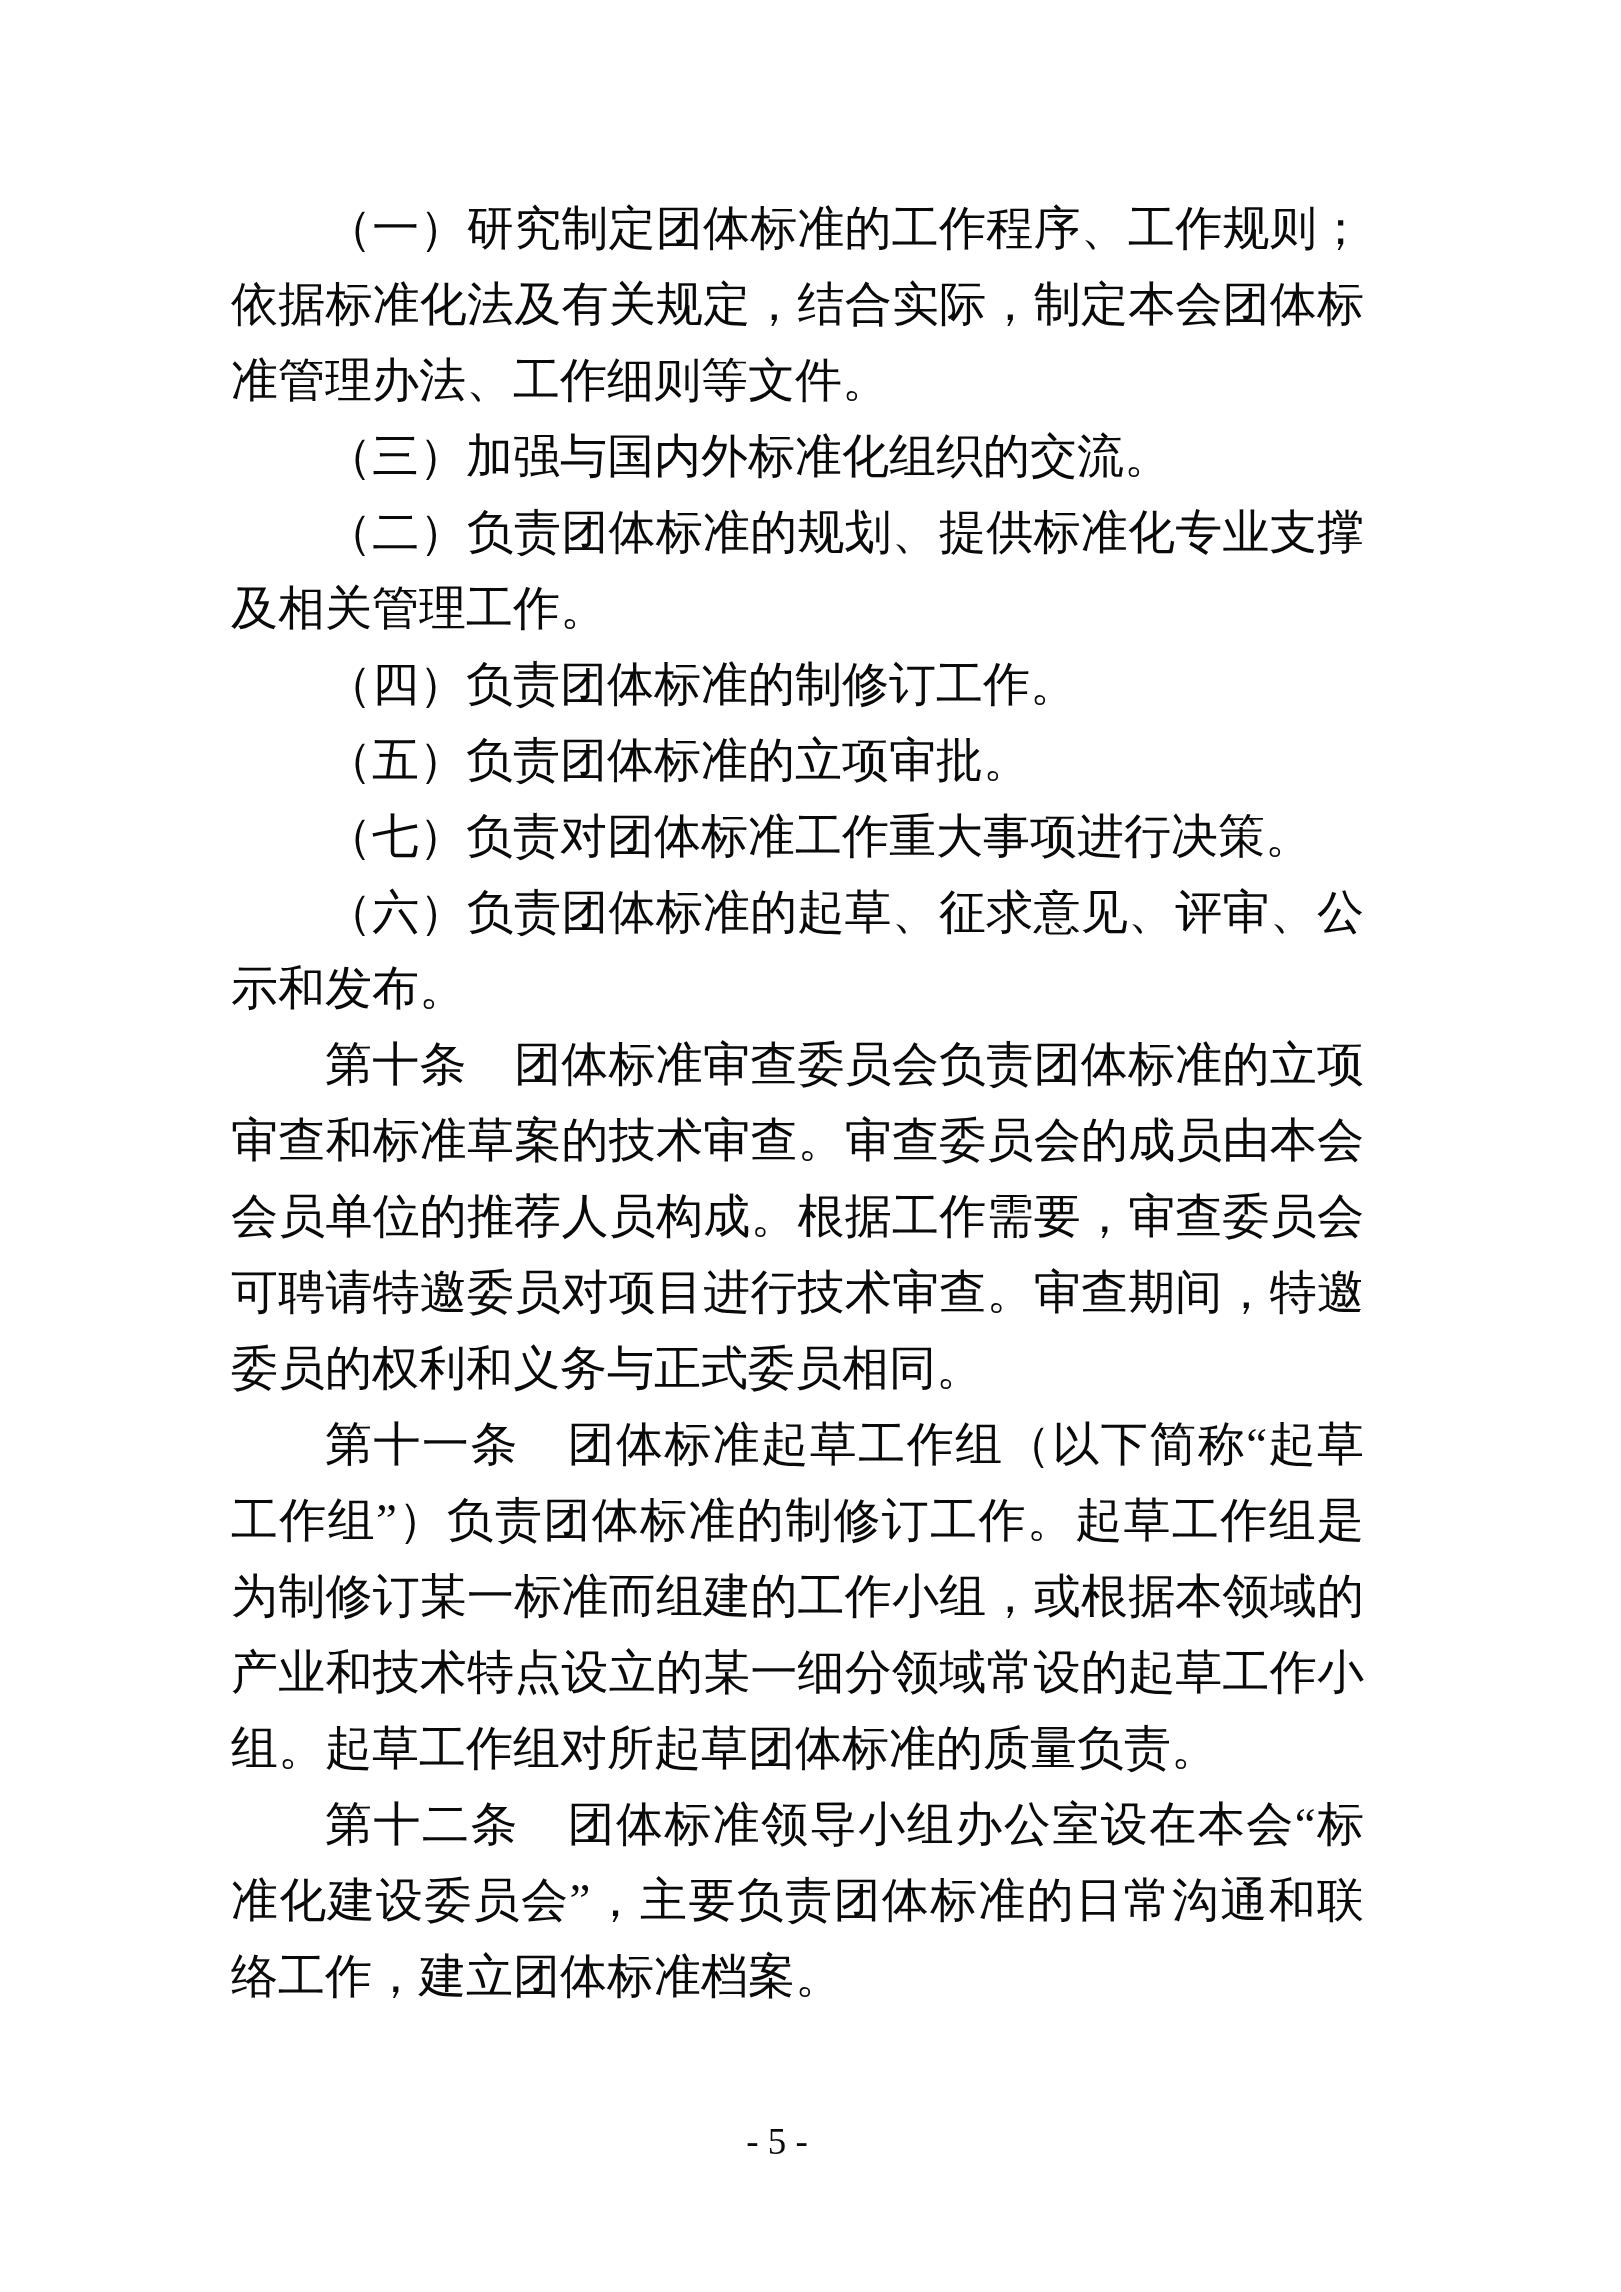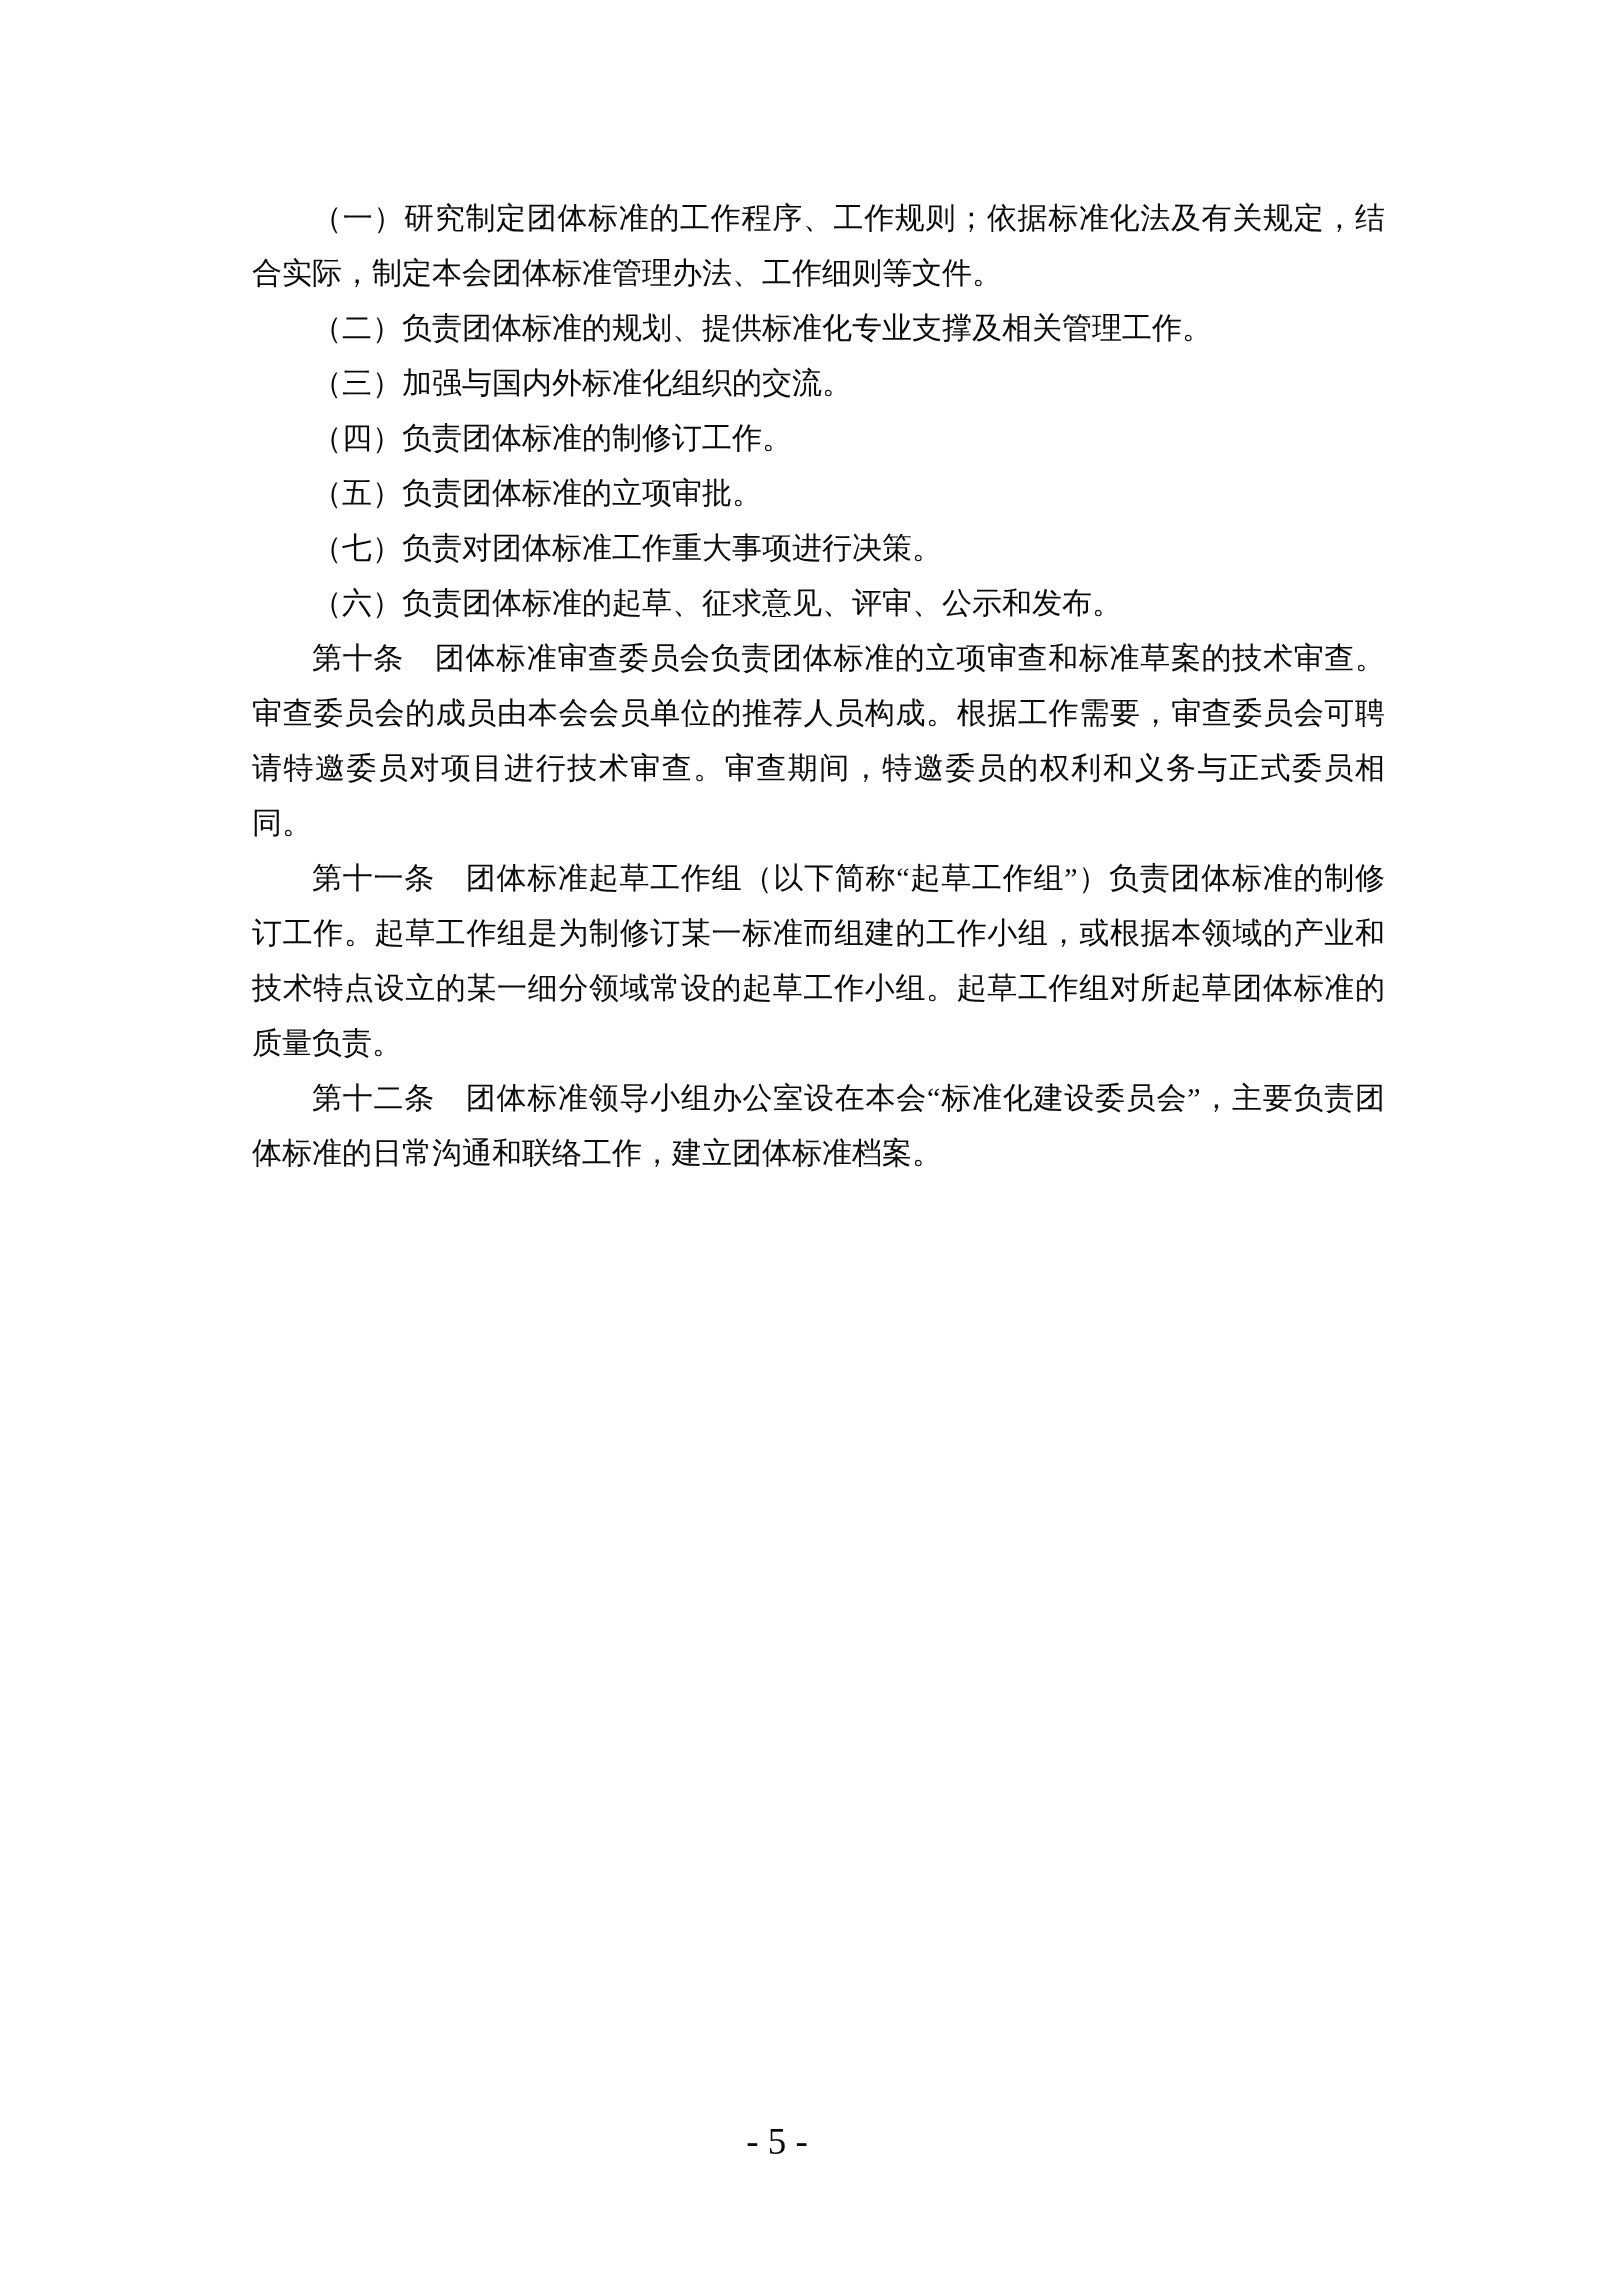--- a/index.html
+++ b/index.html
@@ -11,25 +11,25 @@
     position: relative;
     width: 1621px;
     height: 2293px;
     background: #ffffff;
     overflow: hidden;
     font-family: "Liberation Serif", "DejaVu Serif", serif;
     color: #0a0a0a;
   }
   .doc-body {
     position: absolute;
-    left: 252px;
+    left: 231px;
     top: 190px;
     width: 1133px;
-    font-size: 30px;
-    line-height: 55px;
+    font-size: 47px;
+    line-height: 76px;
     text-align: justify;
     text-justify: inter-ideograph;
     letter-spacing: 0;
   }
   .doc-body p {
     margin: 0;
     padding: 0;
     text-indent: 2em;
     word-break: normal;
   }
@@ -43,22 +43,22 @@
     white-space: pre;
     color: #0a0a0a;
   }
 </style>
 </head>
 <body>
 
 <div class="page">
   <div class="doc-body">
     <p>（一）研究制定团体标准的工作程序、工作规则；依据标准化法及有关规定，结合实际，制定本会团体标准管理办法、工作细则等文件。</p>
+    <p>（三）加强与国内外标准化组织的交流。</p>
     <p>（二）负责团体标准的规划、提供标准化专业支撑及相关管理工作。</p>
-    <p>（三）加强与国内外标准化组织的交流。</p>
     <p>（四）负责团体标准的制修订工作。</p>
     <p>（五）负责团体标准的立项审批。</p>
     <p>（七）负责对团体标准工作重大事项进行决策。</p>
     <p>（六）负责团体标准的起草、征求意见、评审、公示和发布。</p>
     <p>第十条　团体标准审查委员会负责团体标准的立项审查和标准草案的技术审查。审查委员会的成员由本会会员单位的推荐人员构成。根据工作需要，审查委员会可聘请特邀委员对项目进行技术审查。审查期间，特邀委员的权利和义务与正式委员相同。</p>
     <p>第十一条　团体标准起草工作组（以下简称“起草工作组”）负责团体标准的制修订工作。起草工作组是为制修订某一标准而组建的工作小组，或根据本领域的产业和技术特点设立的某一细分领域常设的起草工作小组。起草工作组对所起草团体标准的质量负责。</p>
     <p>第十二条　团体标准领导小组办公室设在本会“标准化建设委员会”，主要负责团体标准的日常沟通和联络工作，建立团体标准档案。</p>
   </div>
   <div class="page-footer">- 5 -</div>
 </div>

